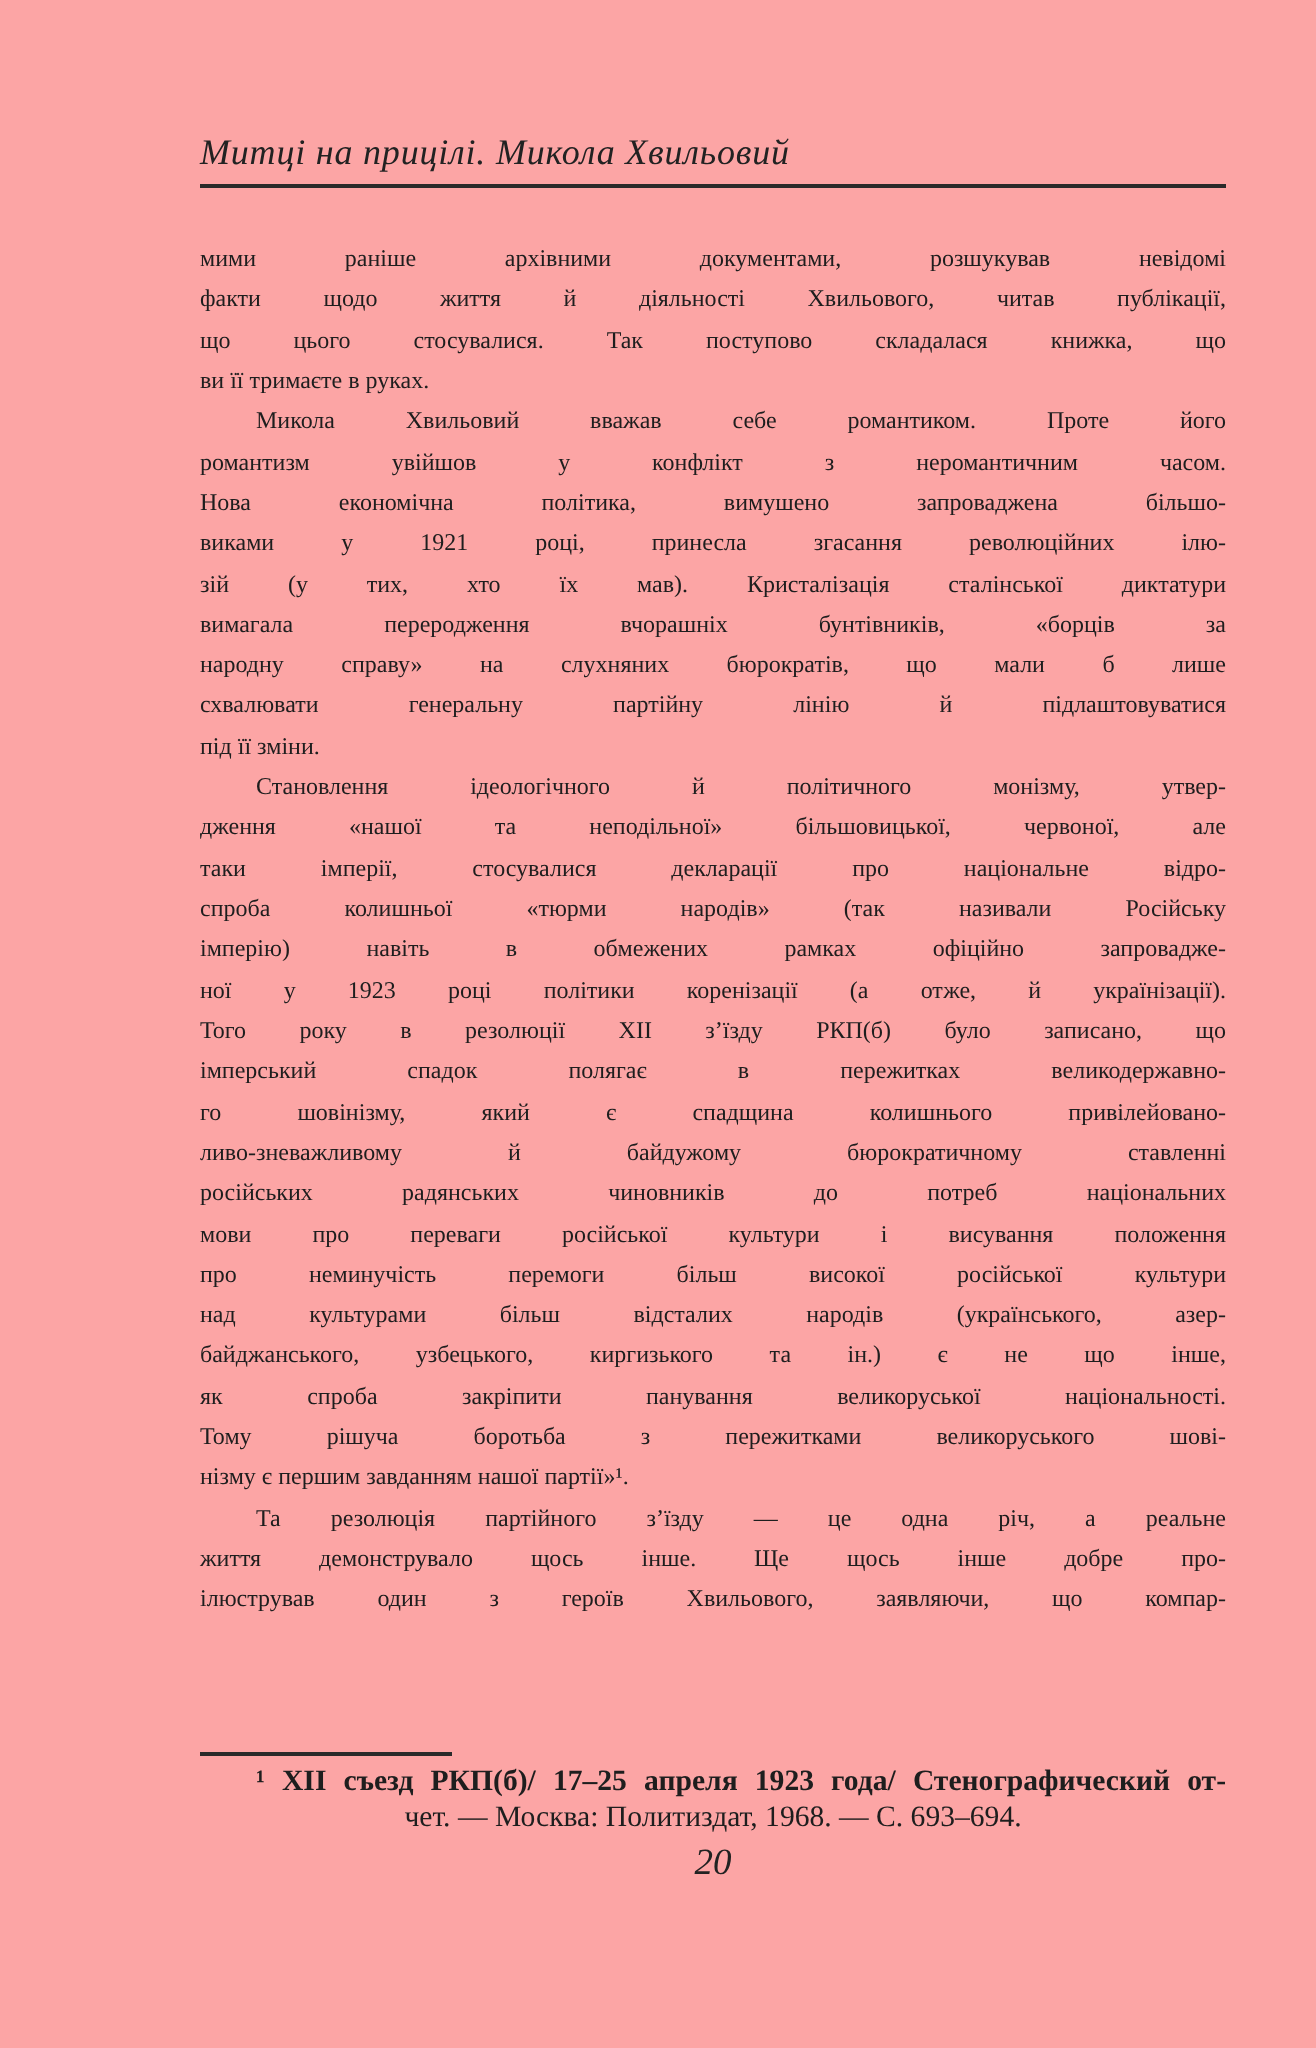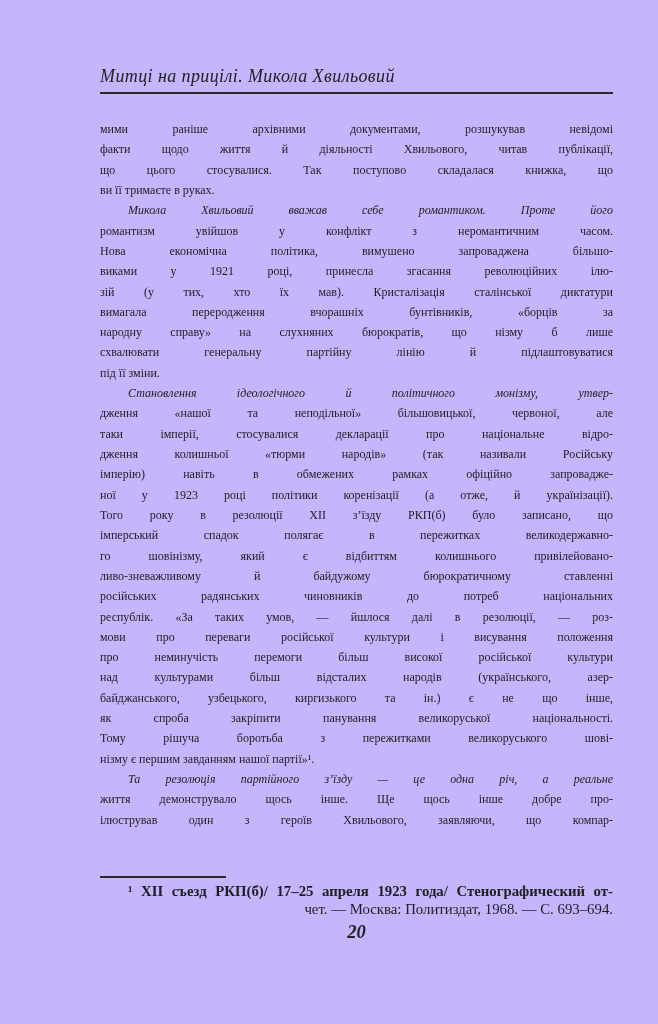--- a/index.html
+++ b/index.html
@@ -5,21 +5,21 @@
   html, body {
     margin: 0;
     padding: 0;
     background: #e8e8e8;
   }
   .page {
     position: relative;
     width: 658px;
     height: 1024px;
     margin: 0 auto;
-    background: #c4b5fd;
+    background: #fca5a5;
     color: #1e1e1e;
     font-family: "Liberation Serif", "DejaVu Serif", serif;
     overflow: hidden;
   }
   .running-header {
     position: absolute;
     left: 100px;
     top: 66px;
     width: 513px;
   }
@@ -49,58 +49,56 @@
     white-space: nowrap; 
     overflow: visible;
   }
   .line { white-space: normal; }
   .line.last {
     text-align: right;
     text-align-last: left;
   }
   .line.indent {
     text-indent: 28px;
-    font-style: italic;
   }
   .footnote-sep {
     position: absolute;
     left: 100px;
     top: 876px;
     width: 126px;
     height: 2px;
     background: #2a2a2a;
   }
   .footnote {
     position: absolute;
     left: 100px;
     top: 883px;
     width: 513px;
   }
   .fline {
     font-size: 14.8px;
     height: 17.6px;
     line-height: 17.6px;
-    text-align: right;
+    text-align: center;
   }
   .fline.first {
     text-indent: 28px;
     text-align: justify;
     text-align-last: justify;
     font-weight: bold;
   }
   .page-number {
     position: absolute;
     left: 100px;
     top: 922px;
     width: 513px;
     text-align: center;
     font-style: italic;
     font-size: 18.5px;
     color: #222222;
-    font-weight: bold;
   }
 </style>
 </head>
 <body>
 
 <div class="page">
 
   <div class="running-header">
     <div class="header-title">Митці на прицілі. Микола Хвильовий</div>
     <div class="header-rule"></div>
@@ -110,35 +108,34 @@
       <div class="line">мими раніше архівними документами, розшукував невідомі</div>
       <div class="line">факти щодо життя й діяльності Хвильового, читав публікації,</div>
       <div class="line">що цього стосувалися. Так поступово складалася книжка, що</div>
       <div class="line last">ви її тримаєте в руках.</div>
       <div class="line indent">Микола Хвильовий вважав себе романтиком. Проте його</div>
       <div class="line">романтизм увійшов у конфлікт з неромантичним часом.</div>
       <div class="line">Нова економічна політика, вимушено запроваджена більшо-</div>
       <div class="line">виками у 1921 році, принесла згасання революційних ілю-</div>
       <div class="line">зій (у тих, хто їх мав). Кристалізація сталінської диктатури</div>
       <div class="line">вимагала переродження вчорашніх бунтівників, «борців за</div>
-      <div class="line">народну справу» на слухняних бюрократів, що нізму б лише</div>
+      <div class="line">народну справу» на слухняних бюрократів, що мали б лише</div>
       <div class="line">схвалювати генеральну партійну лінію й підлаштовуватися</div>
       <div class="line last">під її зміни.</div>
       <div class="line indent">Становлення ідеологічного й політичного монізму, утвер-</div>
       <div class="line">дження «нашої та неподільної» більшовицької, червоної, але</div>
       <div class="line">таки імперії, стосувалися декларації про національне відро-</div>
-      <div class="line">дження колишньої «тюрми народів» (так називали Російську</div>
+      <div class="line">спроба колишньої «тюрми народів» (так називали Російську</div>
       <div class="line">імперію) навіть в обмежених рамках офіційно запровадже-</div>
       <div class="line">ної у 1923 році політики коренізації (а отже, й українізації).</div>
       <div class="line">Того року в резолюції XII з’їзду РКП(б) було записано, що</div>
       <div class="line">імперський спадок полягає в пережитках великодержавно-</div>
-      <div class="line">го шовінізму, який є відбиттям колишнього привілейовано-</div>
+      <div class="line">го шовінізму, який є спадщина колишнього привілейовано-</div>
       <div class="line">ливо-зневажливому й байдужому бюрократичному ставленні</div>
       <div class="line">російських радянських чиновників до потреб національних</div>
-      <div class="line">республік. «За таких умов, — йшлося далі в резолюції, — роз-</div>
       <div class="line">мови про переваги російської культури і висування положення</div>
       <div class="line">про неминучість перемоги більш високої російської культури</div>
       <div class="line">над культурами більш відсталих народів (українського, азер-</div>
       <div class="line">байджанського, узбецького, киргизького та ін.) є не що інше,</div>
       <div class="line">як спроба закріпити панування великоруської національності.</div>
       <div class="line">Тому рішуча боротьба з пережитками великоруського шові-</div>
       <div class="line last">нізму є першим завданням нашої партії»¹.</div>
       <div class="line indent">Та резолюція партійного з’їзду — це одна річ, а реальне</div>
       <div class="line">життя демонструвало щось інше. Ще щось інше добре про-</div>
       <div class="line">ілюстрував один з героїв Хвильового, заявляючи, що компар-</div>

